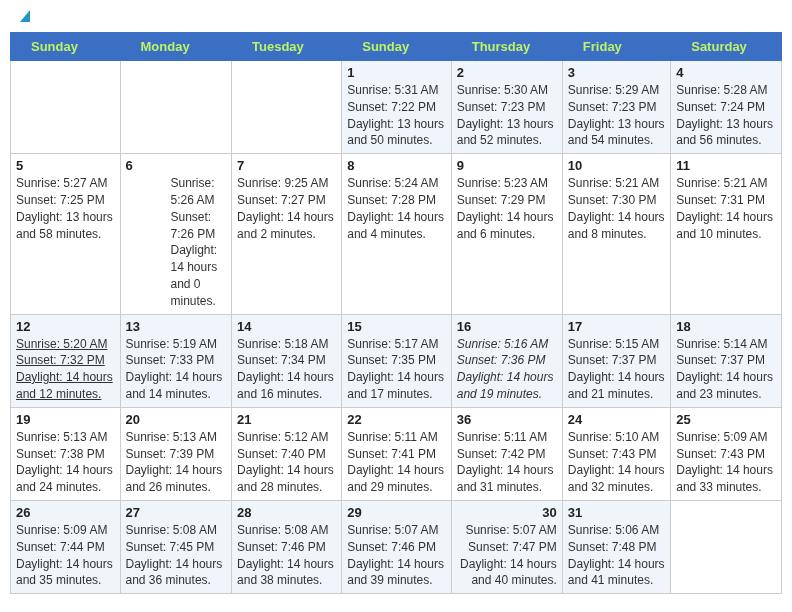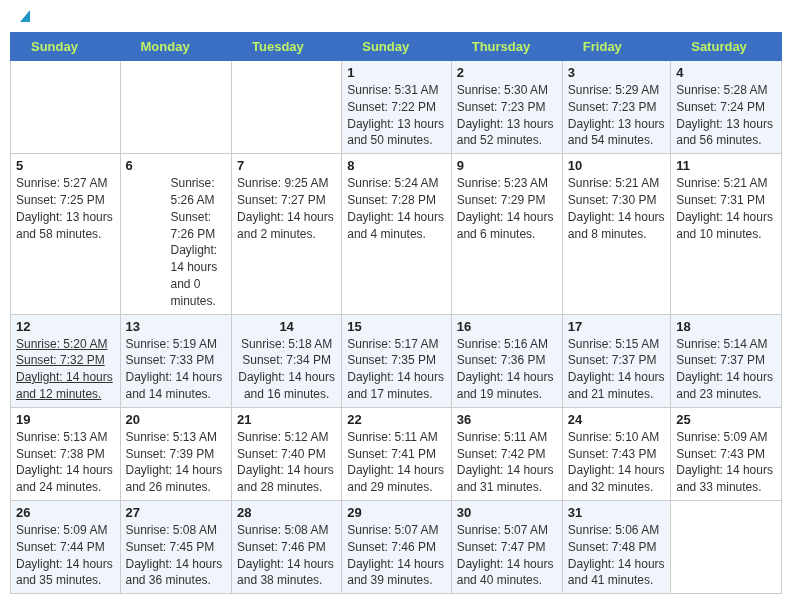--- a/index.html
+++ b/index.html
@@ -198,35 +198,35 @@
           <div class="cell-text" style="white-space: pre-line; text-decoration: underline;">Sunrise: 5:20 AM
 Sunset: 7:32 PM
 Daylight: 14 hours and 12 minutes.</div>
         </td>
         <td style="background: rgb(240, 244, 251);">
           <span class="day-num">13</span>
           <div class="cell-text" style="white-space: pre-line;">Sunrise: 5:19 AM
 Sunset: 7:33 PM
 Daylight: 14 hours and 14 minutes.</div>
         </td>
-        <td style="background: rgb(240, 244, 251); text-align: center;">
+        <td style="background: rgb(240, 244, 251);">
           <span class="day-num">14</span>
           <div class="cell-text" style="white-space: pre-line;">Sunrise: 5:18 AM
 Sunset: 7:34 PM
 Daylight: 14 hours and 16 minutes.</div>
         </td>
         <td style="background: rgb(240, 244, 251);">
           <span class="day-num">15</span>
           <div class="cell-text" style="white-space: pre-line;">Sunrise: 5:17 AM
 Sunset: 7:35 PM
 Daylight: 14 hours and 17 minutes.</div>
         </td>
         <td style="background: rgb(240, 244, 251);">
           <span class="day-num">16</span>
-          <div class="cell-text" style="white-space: pre-line;">Sunrise: 5:16 AM
+          <div class="cell-text" style="white-space: pre-line; font-style: italic;">Sunrise: 5:16 AM
 Sunset: 7:36 PM
 Daylight: 14 hours and 19 minutes.</div>
         </td>
         <td style="background: rgb(240, 244, 251);">
           <span class="day-num">17</span>
           <div class="cell-text" style="white-space: pre-line;">Sunrise: 5:15 AM
 Sunset: 7:37 PM
 Daylight: 14 hours and 21 minutes.</div>
         </td>
         <td style="background: rgb(240, 244, 251);">
@@ -298,21 +298,21 @@
           <div class="cell-text" style="white-space: pre-line;">Sunrise: 5:08 AM
 Sunset: 7:46 PM
 Daylight: 14 hours and 38 minutes.</div>
         </td>
         <td style="background: rgb(240, 244, 251);">
           <span class="day-num">29</span>
           <div class="cell-text" style="white-space: pre-line;">Sunrise: 5:07 AM
 Sunset: 7:46 PM
 Daylight: 14 hours and 39 minutes.</div>
         </td>
-        <td style="background: rgb(240, 244, 251);">
+        <td style="background: rgb(240, 244, 251); text-align: right;">
           <span class="day-num">30</span>
           <div class="cell-text" style="white-space: pre-line;">Sunrise: 5:07 AM
 Sunset: 7:47 PM
 Daylight: 14 hours and 40 minutes.</div>
         </td>
         <td style="background: rgb(240, 244, 251);">
           <span class="day-num">31</span>
           <div class="cell-text" style="white-space: pre-line;">Sunrise: 5:06 AM
 Sunset: 7:48 PM
 Daylight: 14 hours and 41 minutes.</div>

